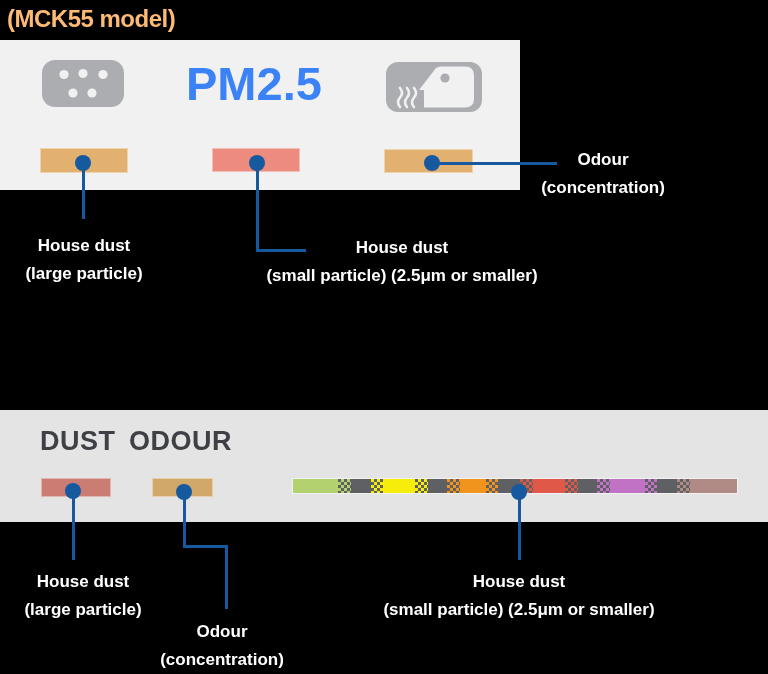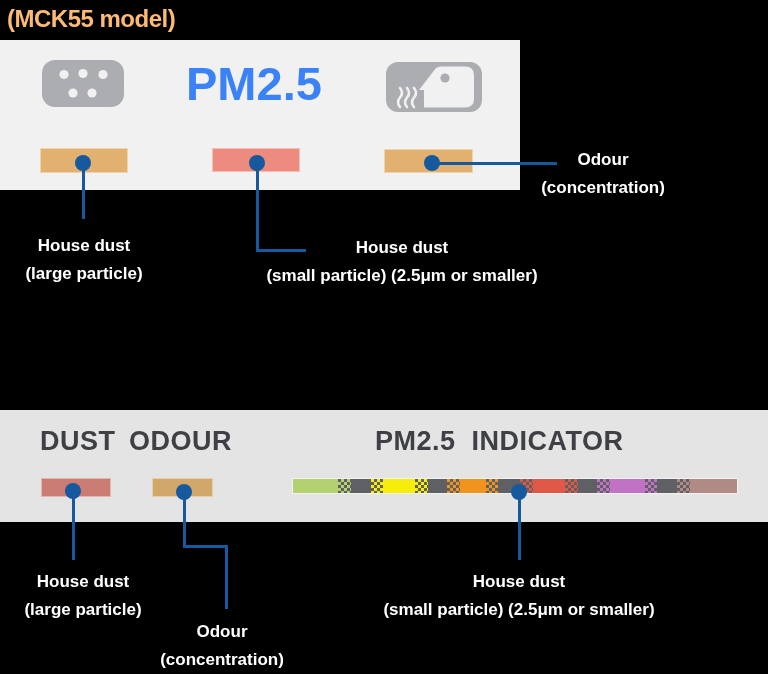--- a/index.html
+++ b/index.html
@@ -94,21 +94,20 @@
   <div class="callout-label" style="left:242px;top:234px;">
     <div>House dust</div>
     <div>(small particle) (2.5μm or smaller)</div>
   </div>
 
 
   <div class="panel panel-bottom"></div>
 
   <div class="panel2-label" style="left:40px;">DUST</div>
   <div class="panel2-label" style="left:129px;">ODOUR</div>
-  <div class="panel2-label" style="left:375px;">PM2.5  INDICATOR</div>
 
   <div class="bar" style="left:41px;top:478px;width:70px;height:19px;background:#cb7c73;"></div>
   <div class="bar" style="left:152px;top:478px;width:61px;height:19px;background:#d2a86a;"></div>
 
   <div id="pm25-bar">
       <span style="flex-grow: 46; background: rgb(180, 209, 112);"></span>
       <span style="flex-grow: 13; background: conic-gradient(rgb(180, 209, 112) 0deg, rgb(180, 209, 112) 25%, rgb(94, 96, 100) 0deg, rgb(94, 96, 100) 50%, rgb(180, 209, 112) 0deg, rgb(180, 209, 112) 75%, rgb(94, 96, 100) 0deg) 0% 0% / 6px 6px;"></span>
       <span style="flex-grow: 20; background: rgb(94, 96, 100);"></span>
       <span style="flex-grow: 13; background: conic-gradient(rgb(94, 96, 100) 0deg, rgb(94, 96, 100) 25%, rgb(247, 237, 11) 0deg, rgb(247, 237, 11) 50%, rgb(94, 96, 100) 0deg, rgb(94, 96, 100) 75%, rgb(247, 237, 11) 0deg) 0% 0% / 6px 6px;"></span>
       <span style="flex-grow: 32; background: rgb(247, 237, 11);"></span>

